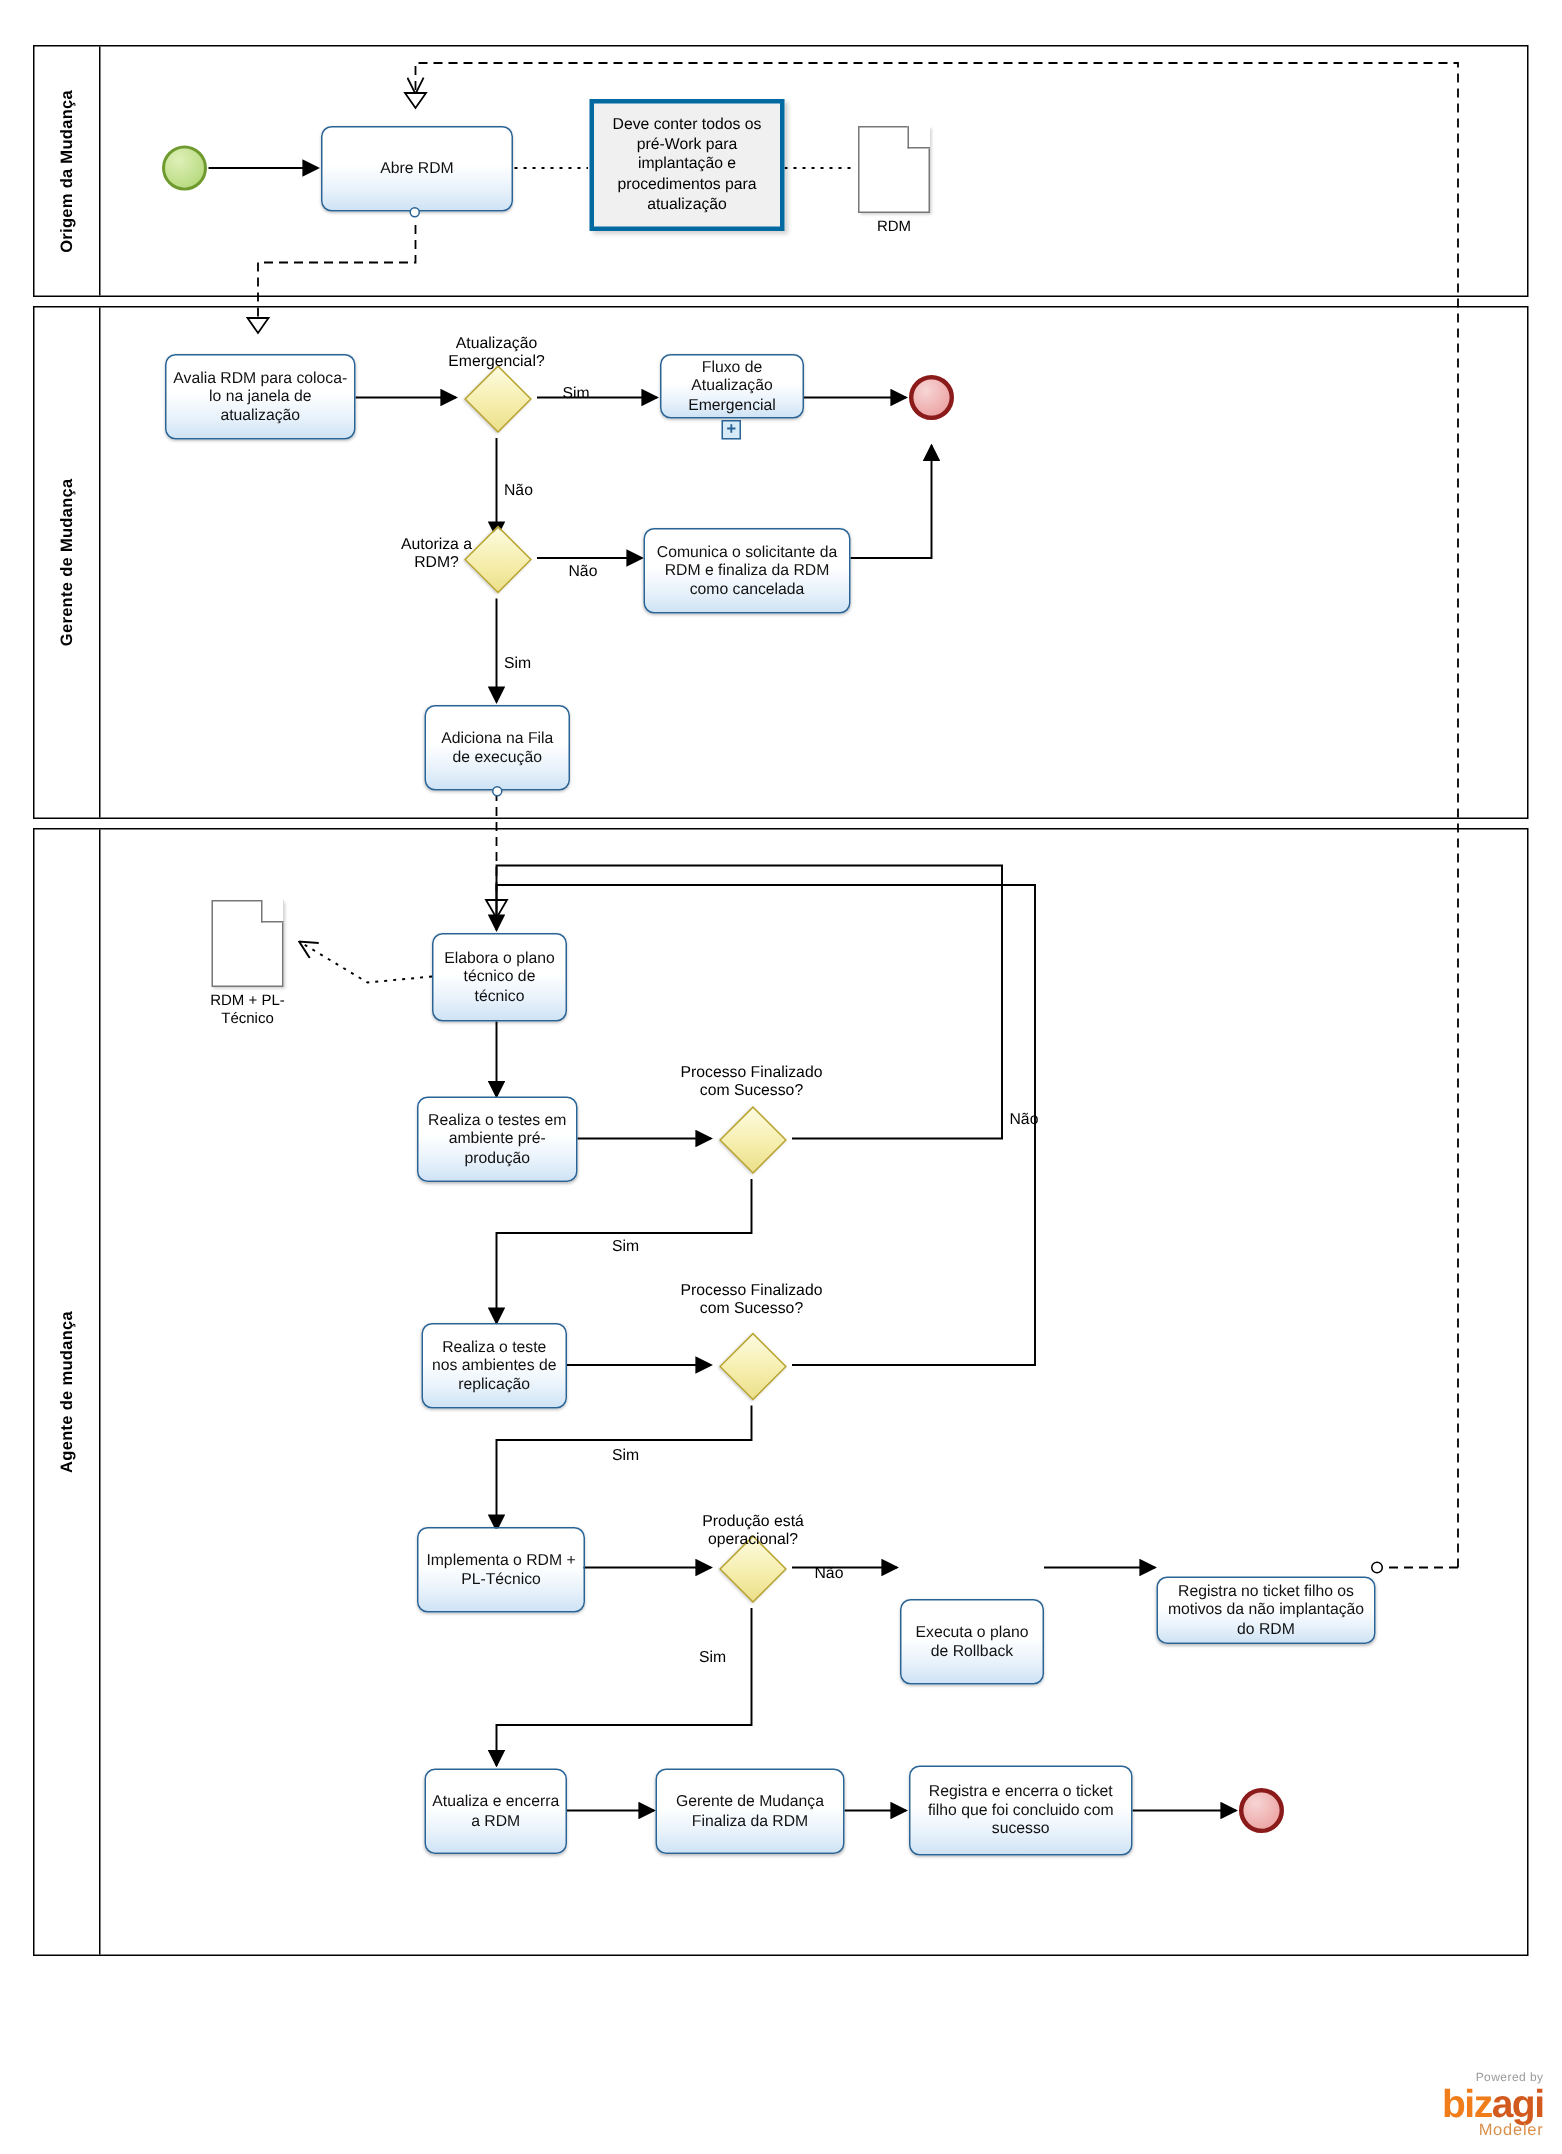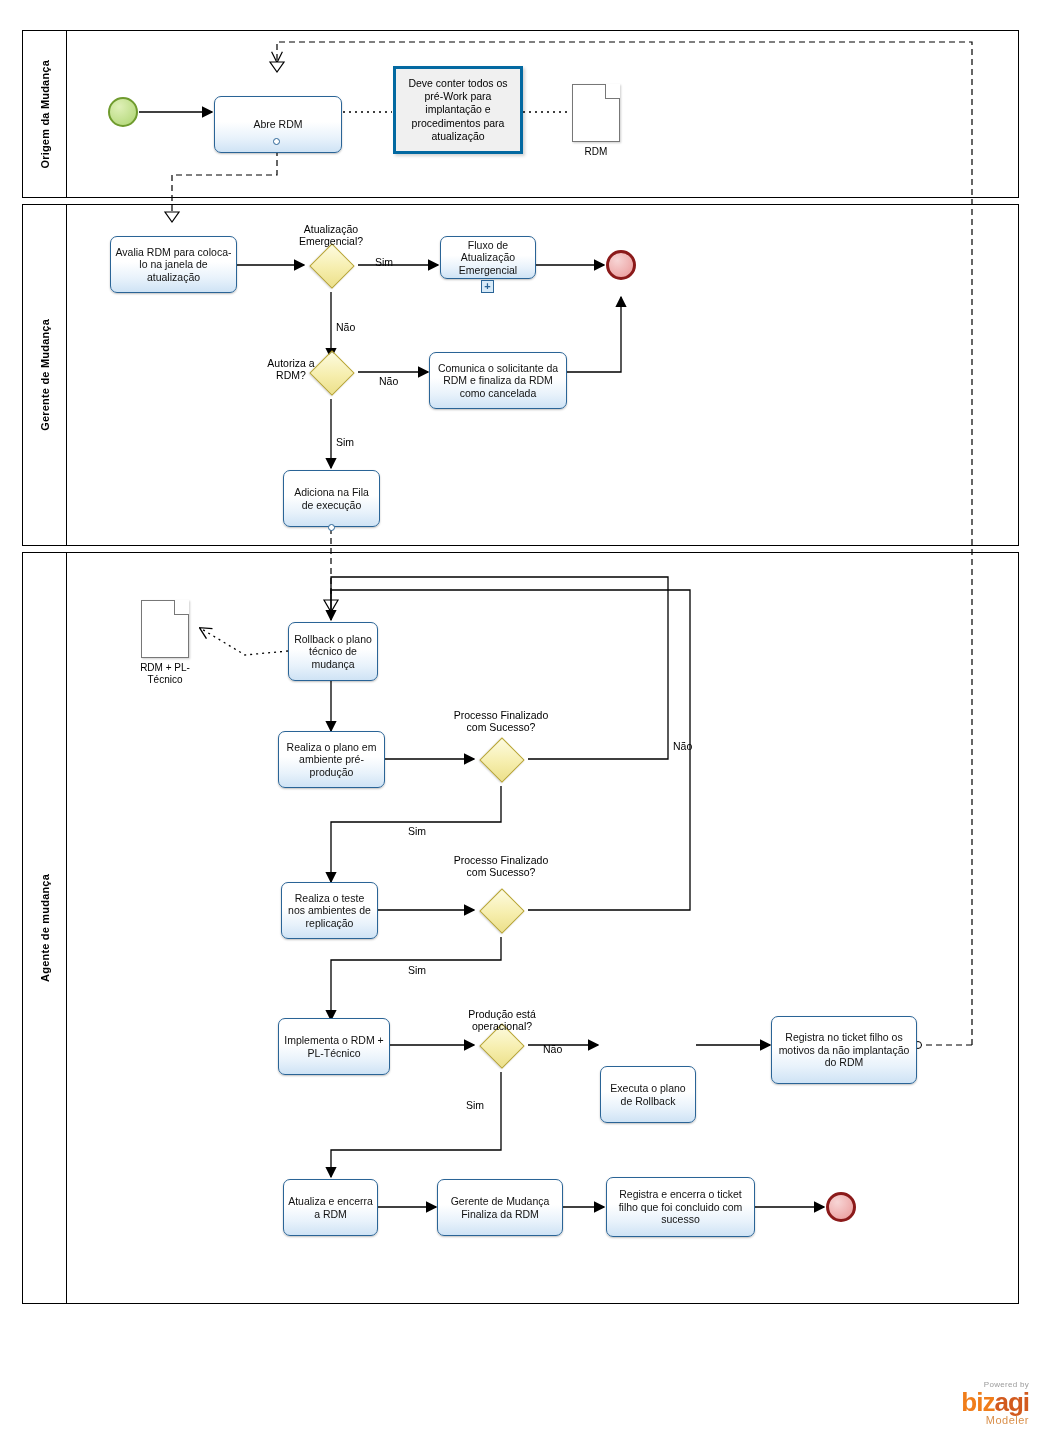--- a/index.html
+++ b/index.html
@@ -290,21 +290,21 @@
 
     <line x1="378" y1="1207" x2="436" y2="1207" stroke="#000" stroke-width="1.3" marker-end="url(#arrow)"></line>
 
     <line x1="563" y1="1207" x2="604" y2="1207" stroke="#000" stroke-width="1.3" marker-end="url(#arrow)"></line>
 
     <line x1="755" y1="1207" x2="824" y2="1207" stroke="#000" stroke-width="1.3" marker-end="url(#arrow)"></line>
   </svg>
 
   <div class="event start-event" style="left:108px; top:97px;"></div>
 
-  <div class="task" style="left:214px; top:96px; width:128px; height:57px;">
+  <div class="task" style="left:214px; top:84px; width:128px; height:57px;">
     <span class="tl">Abre RDM</span>
   </div>
   <div class="subcircle" style="left:273px; top:138px;"></div>
 
   <div class="annotation" style="left:393px; top:66px; width:130px; height:88px;">
     <span>Deve conter todos os  pré-Work para implantação e procedimentos para atualização</span>
   </div>
 
   <div class="doc" style="left:572px; top:84px;">
     <div class="fold"></div>
@@ -361,25 +361,25 @@
   </div>
 
   <div class="doc" style="left:141px; top:600px;">
     <div class="fold"></div>
   </div>
   <div class="doc-label" style="left:124px; top:662px; width:82px;">
     <span>RDM + PL-Técnico</span>
   </div>
 
   <div class="task" style="left:288px; top:622px; width:90px; height:59px;">
-    <span class="tl">Rollback o plano técnico de mudança</span>
+    <span class="tl">Elabora o plano técnico de técnico</span>
   </div>
 
   <div class="task" style="left:278px; top:731px; width:107px; height:57px;">
-    <span class="tl">Realiza o plano em ambiente pré-produção</span>
+    <span class="tl">Realiza o testes em ambiente pré-produção</span>
   </div>
 
   <div class="gateway" style="left:481px; top:739px;">
     <div class="diamond"></div>
   </div>
   <div class="flowlabel" style="left:444px; top:696px; width:114px;">
     <span>Processo Finalizado com Sucesso?</span>
   </div>
 
   <div class="task" style="left:281px; top:882px; width:97px; height:57px;">
@@ -401,21 +401,21 @@
     <div class="diamond"></div>
   </div>
   <div class="flowlabel" style="left:446px; top:995px; width:112px;">
     <span>Produção está operacional?</span>
   </div>
 
   <div class="task" style="left:600px; top:1018px; width:96px; height:57px;margin-top:48px;">
     <span class="tl">Executa o plano de Rollback</span>
   </div>
 
-  <div class="task" style="left:771px; top:1016px; width:146px; height:68px;">
+  <div class="task" style="left:771px; top:1051px; width:146px; height:45px;">
     <span class="tl">Registra no ticket filho os motivos da não implantação do RDM</span>
   </div>
 
   <div class="task" style="left:283px; top:1179px; width:95px; height:57px;">
     <span class="tl">Atualiza e encerra a RDM</span>
   </div>
 
   <div class="task" style="left:437px; top:1179px; width:126px; height:57px;">
     <span class="tl">Gerente de Mudança Finaliza da RDM</span>
   </div>

